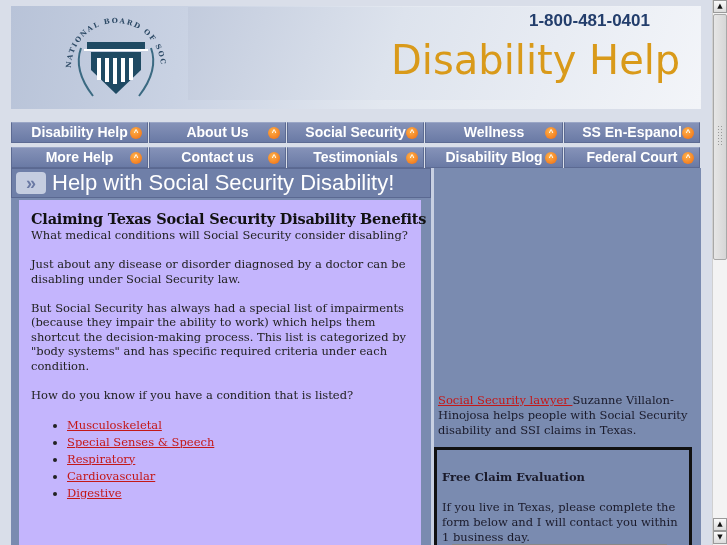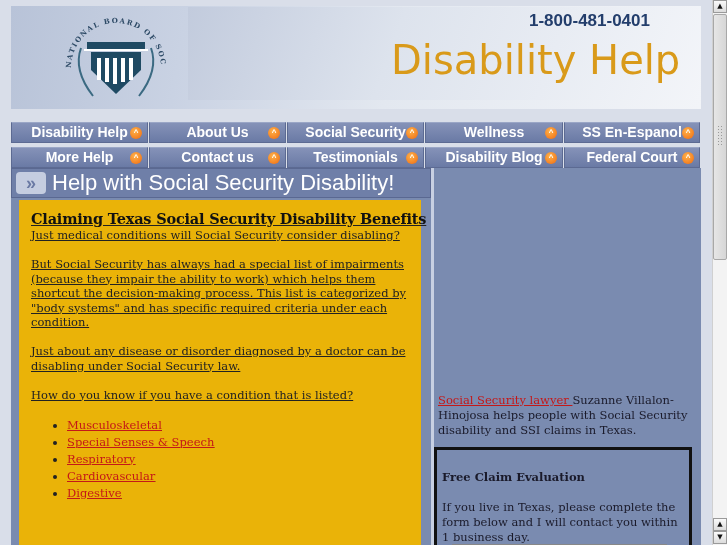--- a/index.html
+++ b/index.html
@@ -63,22 +63,22 @@
     white-space: nowrap;
   }
 
   
   .left {
     position: absolute; left: 11px; top: 198px; width: 420px; height: 347px;
     background: #7a8bb0;
   }
   .content {
     position: absolute; left: 8px; top: 2px; width: 402px; height: 345px;
-    background: #eab308; padding: 10px 12px; box-sizing: border-box;
-    font-size: 11.5px; line-height: 14.5px; color: #222; text-decoration: underline;
+    background: #c4b5fd; padding: 10px 12px; box-sizing: border-box;
+    font-size: 11.5px; line-height: 14.5px; color: #222;
   }
   .content h2 {
     margin: 0; font-family: "DejaVu Serif", serif; font-size: 14.5px; font-weight: bold; color: #111;
     line-height: 18px; white-space: nowrap; letter-spacing: -0.2px;
   }
   .content p { margin: 0 0 14.5px 0; }
   .content p.first { margin-bottom: 14.5px; }
   .content ul { margin: 0; padding-left: 36px; }
   .content li { line-height: 17px; }
   .content a { color: #c41818; text-decoration: underline; }
@@ -160,23 +160,23 @@
   </div>
 
   <div class="titlebar">
     <span class="chev">»</span>
     <span class="ttl">Help with Social Security Disability!</span>
   </div>
 
   <div class="left">
     <div class="content">
       <h2>Claiming Texas Social Security Disability Benefits</h2>
-      <p class="first">Just medical conditions will Social Security consider disabling?</p>
+      <p class="first">What medical conditions will Social Security consider disabling?</p>
+      <p>Just about any disease or disorder diagnosed by a doctor can be disabling under Social Security law.</p>
       <p>But Social Security has always had a special list of impairments (because they impair the ability to work) which helps them shortcut the decision-making process. This list is categorized by "body systems" and has specific required criteria under each condition.</p>
-      <p>Just about any disease or disorder diagnosed by a doctor can be disabling under Social Security law.</p>
       <p>How do you know if you have a condition that is listed?</p>
       <ul>
         <li><a href="#">Musculoskeletal</a></li>
         <li><a href="#">Special Senses &amp; Speech</a></li>
         <li><a href="#">Respiratory</a></li>
         <li><a href="#">Cardiovascular</a></li>
         <li><a href="#">Digestive</a></li>
       </ul>
     </div>
   </div>

